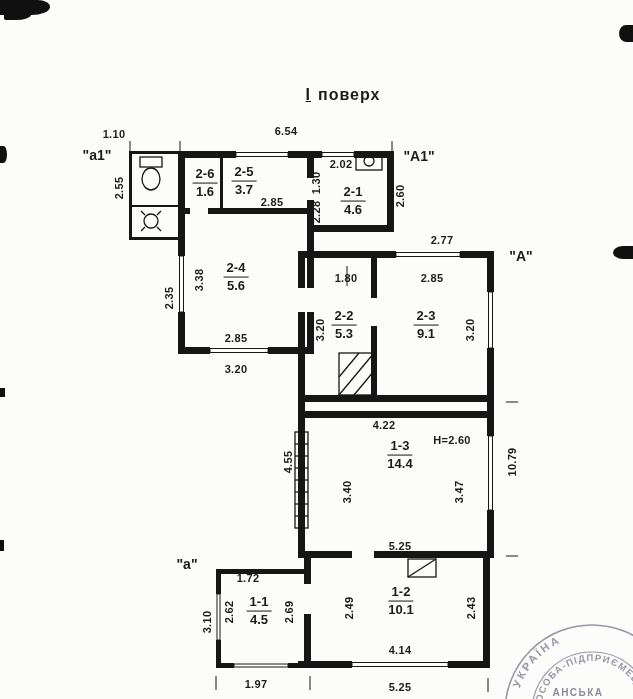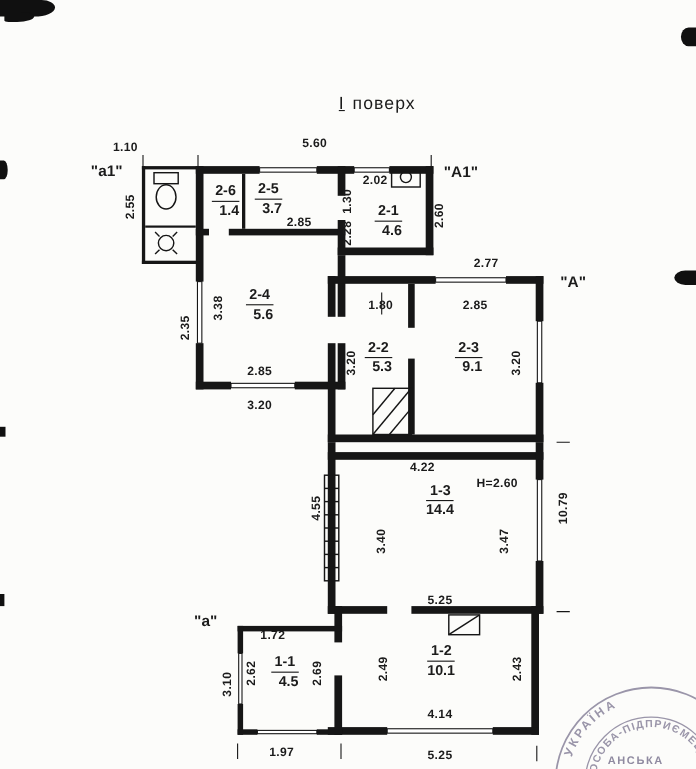--- a/index.html
+++ b/index.html
@@ -8,24 +8,24 @@
     background:#fcfcfa;
     font-family:"Liberation Sans","DejaVu Sans",sans-serif;
     color:#1b1b1b;
   }
   svg.plan{position:absolute;left:0;top:0;}
   .wall{fill:#161616;}
   .win{fill:#ffffff;stroke:#161616;stroke-width:1;}
   .sym{fill:none;stroke:#161616;stroke-width:1.3;}
   .tick{stroke:#161616;stroke-width:1;}
   .lbl{position:absolute;transform:translate(-50%,-50%);white-space:nowrap;}
-  .title{font-size:16px;font-weight:normal;letter-spacing:1px;}
+  .title{font-size:16px;font-weight:bold;letter-spacing:1px;}
   .title .tnum{text-decoration:underline;margin-right:7px;}
   .sec{font-size:14px;font-weight:bold;}
-  .room{position:absolute;transform:translate(-50%,-50%);text-align:right;
+  .room{position:absolute;transform:translate(-50%,-50%);text-align:center;
         font-weight:bold;font-size:13px;line-height:1.15;}
   .room .rnum{display:block;border-bottom:1.6px solid #161616;padding:0 3px 1px;}
   .room .rarea{display:block;padding-top:1px;}
   .dim{position:absolute;transform:translate(-50%,-50%);font-size:11px;
        font-weight:bold;letter-spacing:0.3px;white-space:nowrap;}
   .dim.rot{transform:translate(-50%,-50%) rotate(-90deg);}
   .art{position:absolute;background:#101010;}
   .a1{left:0;top:0;width:50px;height:15px;border-radius:0 45% 70% 0 / 0 85% 100% 0;}
   .a2{left:4px;top:11px;width:27px;height:9px;border-radius:0 60% 80% 20%;}
   .a3{left:0;top:146px;width:7px;height:17px;border-radius:0 50% 50% 0;}
@@ -185,21 +185,21 @@
     <span class="tnum">І</span><span>поверх</span>
   </div>
 
   <div class="lbl sec" style="left:97px;top:155px">"а1"</div>
   <div class="lbl sec" style="left:419px;top:156px">"А1"</div>
   <div class="lbl sec" style="left:521px;top:256px">"А"</div>
   <div class="lbl sec" style="left:187px;top:564px">"а"</div>
 
   <div class="room" style="left:205px;top:183px">
     <span class="rnum">2-6</span>
-    <span class="rarea">1.4</span>
+    <span class="rarea">1.6</span>
   </div>
   <div class="room" style="left:244px;top:181px">
     <span class="rnum">2-5</span>
     <span class="rarea">3.7</span>
   </div>
   <div class="room" style="left:353px;top:201px">
     <span class="rnum">2-1</span>
     <span class="rarea">4.6</span>
   </div>
   <div class="room" style="left:236px;top:277px">
@@ -221,21 +221,21 @@
   <div class="room" style="left:401px;top:601px">
     <span class="rnum">1-2</span>
     <span class="rarea">10.1</span>
   </div>
   <div class="room" style="left:259px;top:611px">
     <span class="rnum">1-1</span>
     <span class="rarea">4.5</span>
   </div>
 
   <span class="dim" style="left:114px;top:134px">1.10</span>
-  <span class="dim" style="left:286px;top:131px">5.60</span>
+  <span class="dim" style="left:286px;top:131px">6.54</span>
   <span class="dim" style="left:341px;top:164px">2.02</span>
   <span class="dim" style="left:272px;top:202px">2.85</span>
   <span class="dim" style="left:442px;top:240px">2.77</span>
   <span class="dim" style="left:346px;top:278px">1.80</span>
   <span class="dim" style="left:432px;top:278px">2.85</span>
   <span class="dim" style="left:236px;top:338px">2.85</span>
   <span class="dim" style="left:236px;top:369px">3.20</span>
   <span class="dim" style="left:384px;top:425px">4.22</span>
   <span class="dim" style="left:452px;top:440px">H=2.60</span>
   <span class="dim" style="left:400px;top:546px">5.25</span>

